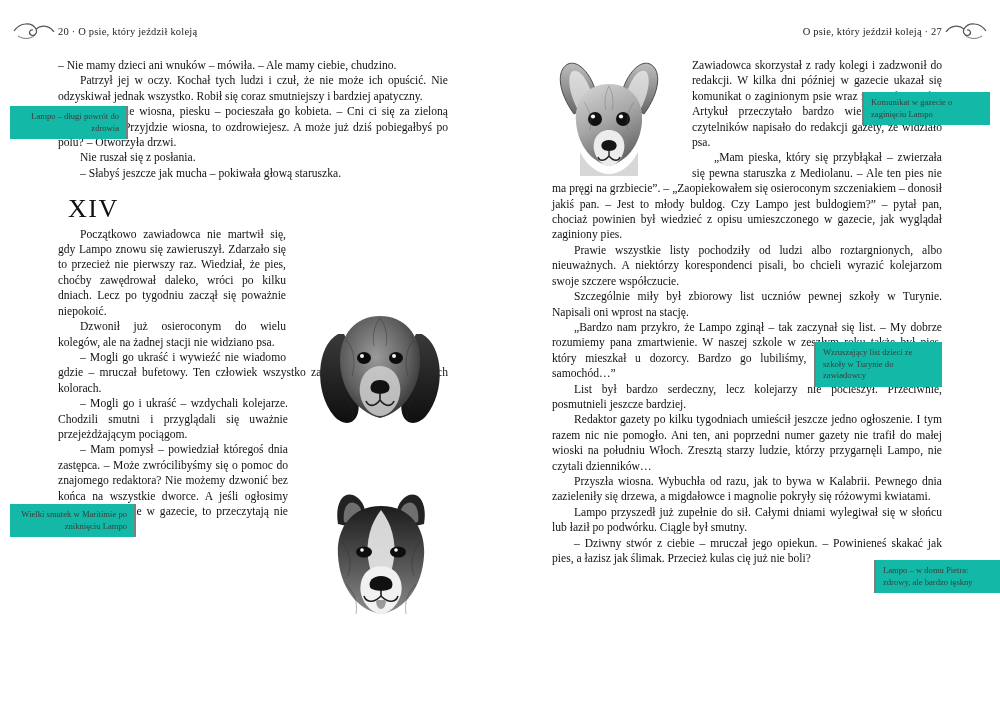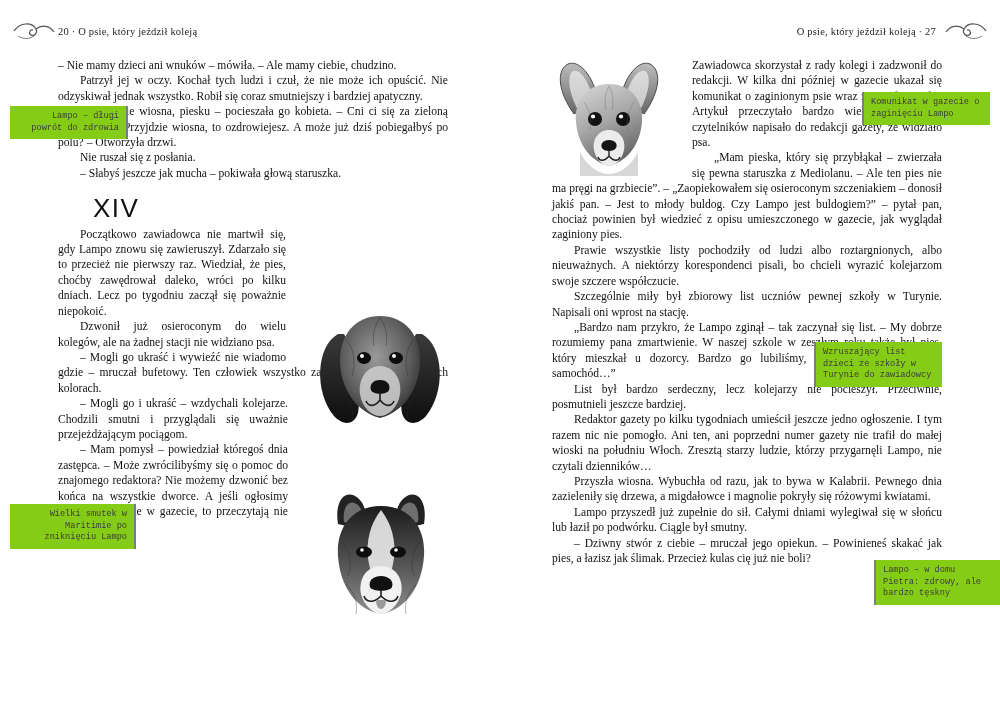--- a/index.html
+++ b/index.html
@@ -23,21 +23,21 @@
   
   .runhead {
     position: absolute;
     top: 26px;
     font-size: 10.5px;
     letter-spacing: 0.2px;
     color: #242424;
     white-space: nowrap;
   }
   .runhead.left { left: 58px; }
-  .runhead.right { right: 64px; text-align: left; }
+  .runhead.right { right: 58px; text-align: left; }
 
   .orn {
     position: absolute;
     top: 18px;
     width: 44px;
     height: 26px;
     color: #4a4a4a;
   }
   .orn.left { left: 12px; }
   .orn.right { right: 12px; }
@@ -60,33 +60,33 @@
 
   .col p {
     margin: 0;
     text-indent: 22px;
   }
   .col p.noind { text-indent: 0; }
 
   .chapnum {
     font-size: 26px;
     letter-spacing: 1.5px;
-    margin: 20px 0 10px 35px;
+    margin: 20px 0 10px 10px;
     font-weight: normal;
-    font-family: Liberation Sans, sans-serif;
+    font-family: Liberation Serif, serif;
   }
 
   
   .note {
     position: absolute;
-    font-family: Liberation Mono, monospace;
+    font-family: Liberation Serif, serif;
     font-size: 8.6px;
     line-height: 11.6px;
     color: #3d3d3d;
-    background: #84cc16;
+    background: #14b8a6;
     border-left: 2px solid #7d7d7d;
     padding: 5px 7px 5px 7px;
     box-sizing: border-box;
   }
   .note.leftnote {
     text-align: right;
     border-left: none;
     border-right: 2px solid #7d7d7d;
   }
   

